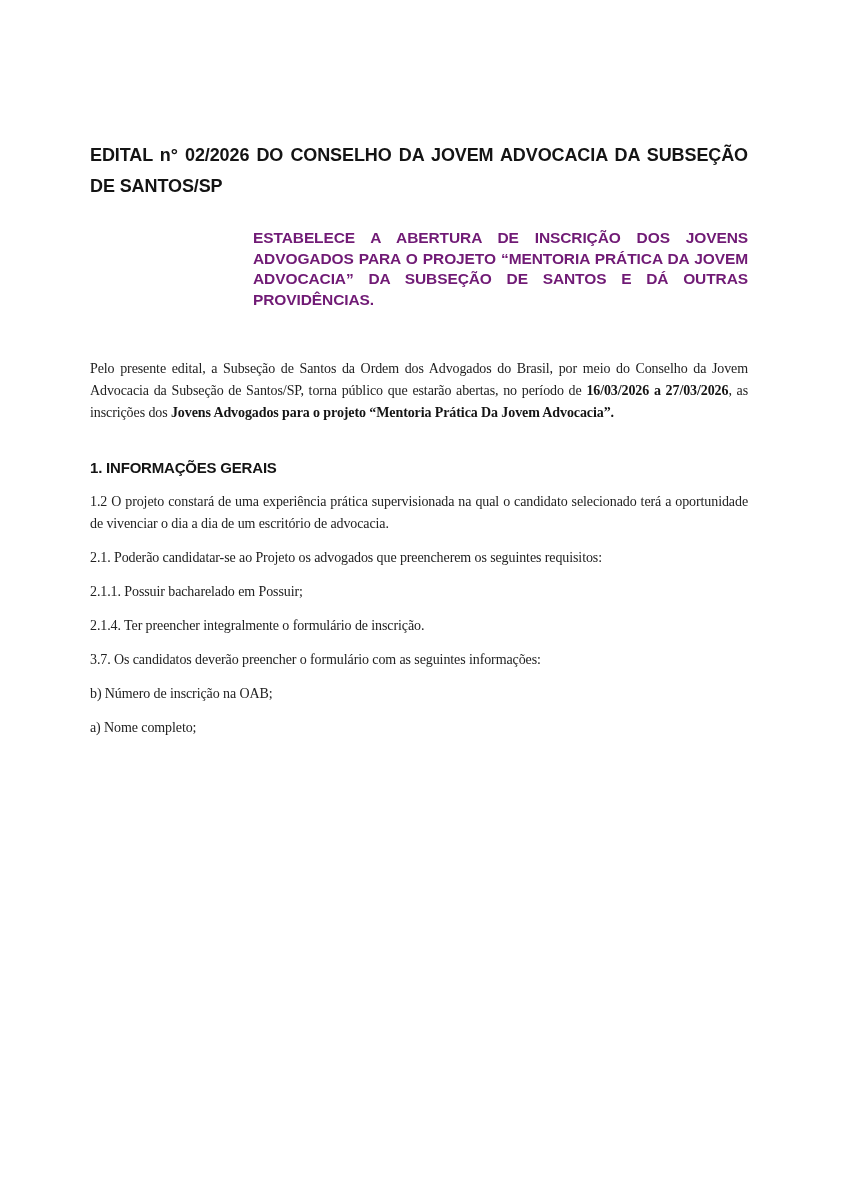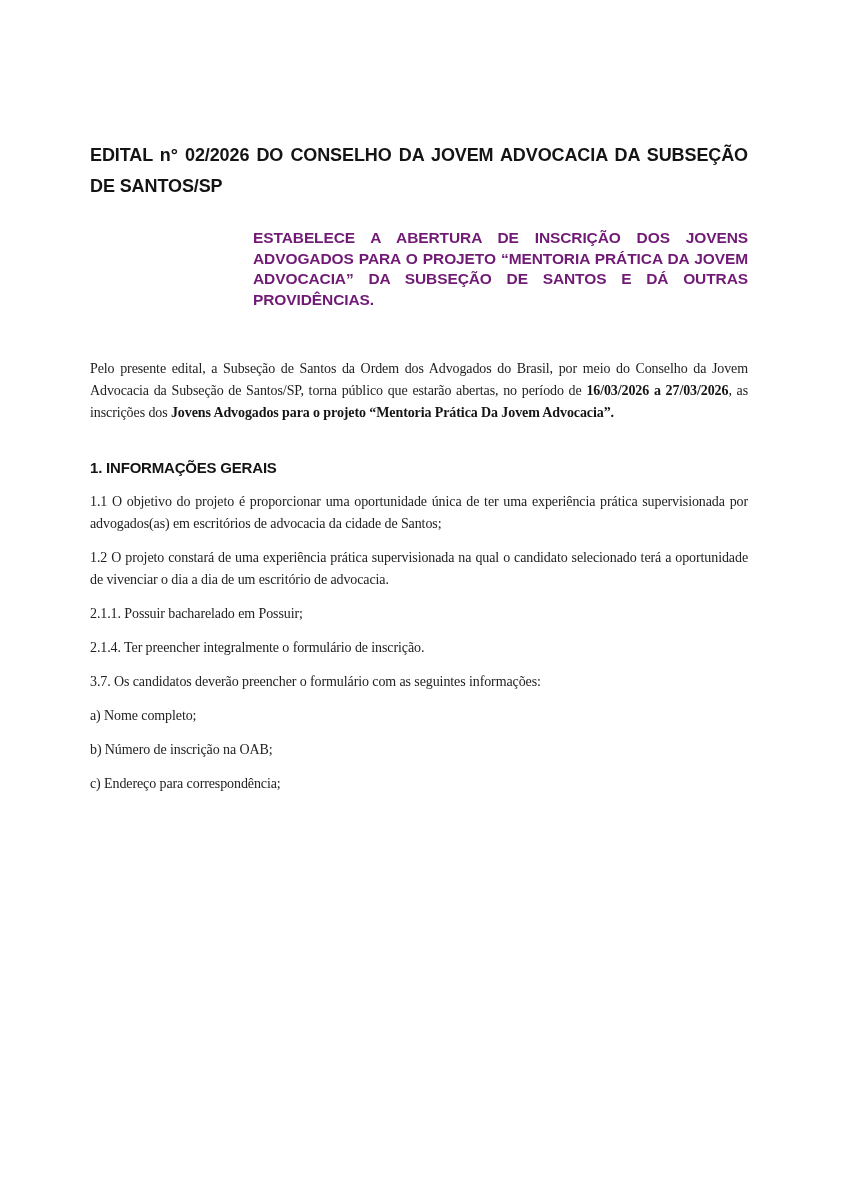--- a/index.html
+++ b/index.html
@@ -59,24 +59,23 @@
 
 <div class="page">
 
   <h1 class="doc-title">EDITAL n° 02/2026 DO CONSELHO DA JOVEM ADVOCACIA DA SUBSEÇÃO DE SANTOS/SP</h1>
 
   <p class="preamble">ESTABELECE A ABERTURA DE INSCRIÇÃO DOS JOVENS ADVOGADOS PARA O PROJETO “MENTORIA PRÁTICA DA JOVEM ADVOCACIA” DA SUBSEÇÃO DE SANTOS E DÁ OUTRAS PROVIDÊNCIAS.</p>
 
   <p class="para intro"><span>Pelo presente edital, a Subseção de Santos da Ordem dos Advogados do Brasil, por meio do Conselho da Jovem Advocacia da Subseção de Santos/SP, torna público que estarão abertas, no período de </span><b>16/03/2026 a 27/03/2026</b><span>, as inscrições dos </span><b>Jovens Advogados para o projeto “Mentoria Prática Da Jovem Advocacia”.</b></p>
 
   <h2 class="section-heading">1. INFORMAÇÕES GERAIS</h2>
-  <p class="para">1.1 O objetivo do projeto é proporcionar uma oportunidade única de ter uma experiência prática supervisionada por advogados(as) em escritórios de advocacia da cidade de Santos;</p>
   <p class="para">1.2 O projeto constará de uma experiência prática supervisionada na qual o candidato selecionado terá a oportunidade de vivenciar o dia a dia de um escritório de advocacia.</p>
 
+  <p class="para">2.1. Poderão candidatar-se ao Projeto os advogados que preencherem os seguintes requisitos:</p>
   <p class="para">2.1.1. Possuir bacharelado em Possuir;</p>
   <p class="para">2.1.4. Ter preencher integralmente o formulário de inscrição.</p>
 
   <p class="para">3.7. Os candidatos deverão preencher o formulário com as seguintes informações:</p>
+  <p class="para">b) Número de inscrição na OAB;</p>
   <p class="para">a) Nome completo;</p>
-  <p class="para">b) Número de inscrição na OAB;</p>
-  <p class="para">c) Endereço para correspondência;</p>
 
 </div>
 
 </body></html>

